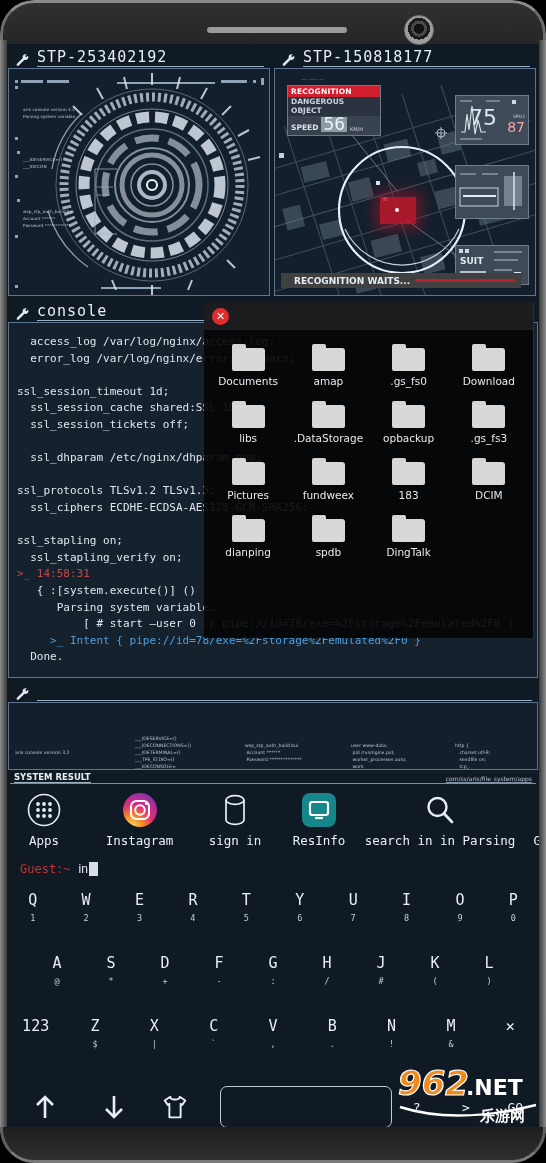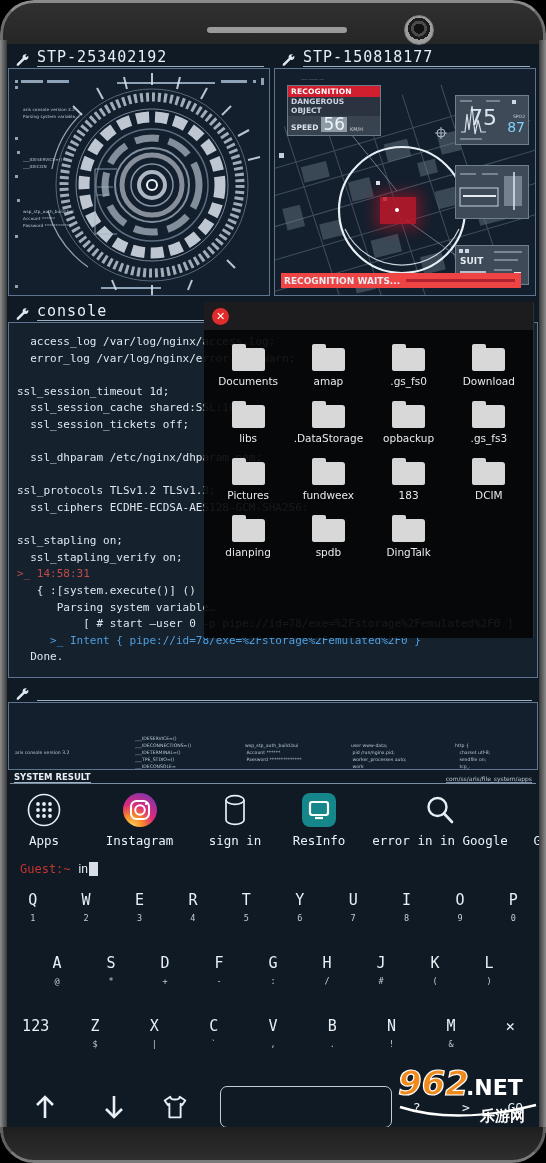--- a/index.html
+++ b/index.html
@@ -95,29 +95,29 @@
     font-family:"DejaVu Sans", sans-serif; padding:1px 3px; letter-spacing:.2px;}
   #warn-sub { color:#c9d4df; font-size:7.5px; font-weight:bold;
     font-family:"DejaVu Sans", sans-serif; padding:0 3px 1px 3px;}
   #warn-row { display:flex; align-items:flex-end; gap:3px; padding:1px 19px 3px 3px; background:#39424f;}
   #warn-speedlabel { color:#dbe3ec; font-size:7.5px; font-weight:bold; font-family:"DejaVu Sans", sans-serif;}
   #warn-speedval { color:#eef3f8; font-size:17px; line-height:15px; font-family:"DejaVu Sans", sans-serif;
     background:#8e9aa6; padding:0 2px;}
   #warn-unit { color:#c6d0da; font-size:5px; font-family:"DejaVu Sans", sans-serif;}
   #recog-bar {
     position:absolute; left:6px; bottom:7px; width:240px; height:15px;
-    background:#ef4444; display:flex; align-items:center; padding-left:3px; gap:6px;
+    background:#404040; display:flex; align-items:center; padding-left:13px; gap:6px;
   }
   #recog-text { color:#e4ecf4; font-size:9px; font-weight:bold; font-family:"DejaVu Sans", sans-serif; }
   #recog-prog { flex:1; height:3px; background:#b3222f; margin-right:6px;}
   .minipanel { position:absolute; background:#3e4a57; border:1px solid #707f8e; }
   #vitals { right:6px; top:26px; width:74px; height:50px; }
   #vitals-num { position:absolute; left:13px; top:12px; color:#dde6ef; font-size:22px; line-height:20px; font-family:"DejaVu Sans", sans-serif;}
   #vitals-spo2 { position:absolute; right:3px; top:18px; color:#cbd6e1; font-size:4.5px; font-family:"DejaVu Sans", sans-serif;}
-  #vitals-spo2v { position:absolute; right:3px; top:25px; color:#7dd3fc; font-size:14px; line-height:13px; font-family:"DejaVu Sans", sans-serif;}
+  #vitals-spo2v { position:absolute; right:3px; top:25px; color:#fca5a5; font-size:14px; line-height:13px; font-family:"DejaVu Sans", sans-serif;}
   #schem { right:6px; top:96px; width:74px; height:54px; }
   #suit { right:6px; bottom:10px; width:74px; height:40px; }
   #suit-label { position:absolute; left:4px; top:10px; color:#e2e9f0; font-size:9px; font-weight:bold; font-family:"DejaVu Sans", sans-serif;}
 
   
   #console-wrap { margin: 4px 2px 0 2px; }
   #console-box {
     position: relative;
     height: 356px;
     border: 1px solid #5d7591;
@@ -628,21 +628,21 @@
         <div class="dock-label">ResInfo</div>
       </div>
 
       <div class="dock-item" style="width:150px">
         <div class="dock-ico">
           <svg width="32" height="32" viewBox="0 0 32 32">
             <circle cx="13.5" cy="13" r="9" fill="none" stroke="#e7eef5" stroke-width="2.4"></circle>
             <line x1="20" y1="19.5" x2="28" y2="28" stroke="#e7eef5" stroke-width="2.6" stroke-linecap="round"></line>
           </svg>
         </div>
-        <div class="dock-label">error in in Google</div>
+        <div class="dock-label">search in in Parsing</div>
       </div>
 
       <div class="dock-item" style="width:82px">
         <div class="dock-ico"></div>
         <div class="dock-label">Google</div>
       </div>
     </div>
 
     <div id="prompt-line">
       <span id="prompt-user">Guest:~</span>

